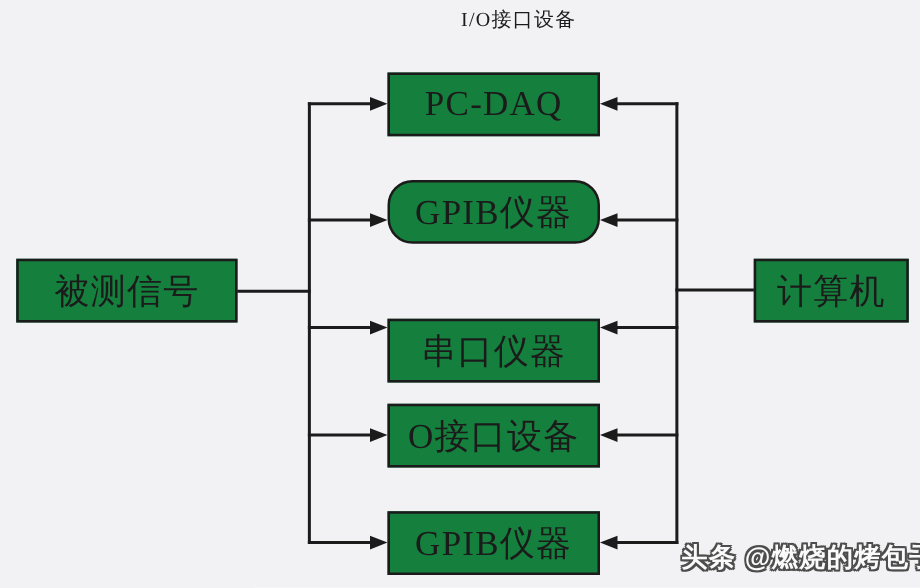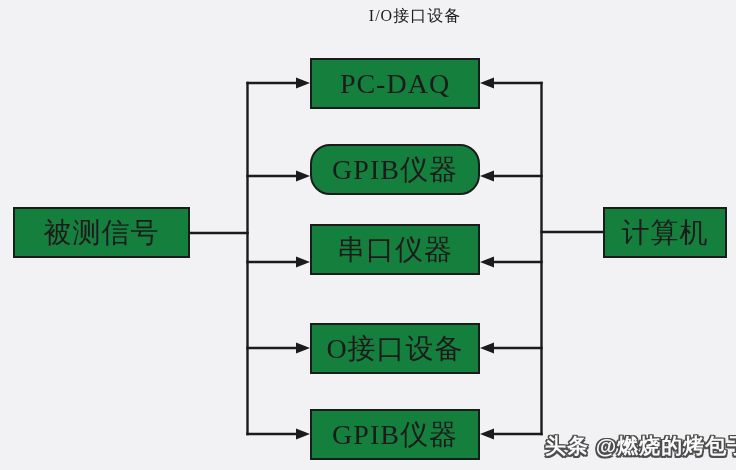--- a/index.html
+++ b/index.html
@@ -41,21 +41,21 @@
     font-size: 28px;
     color: #1b1b1b;
     letter-spacing: 1px;
     white-space: nowrap;
   }
   .box-left   { left: 13px;  top: 207px; width: 177px; height: 51px; font-family: Liberation Mono, monospace; }
   .box-right  { left: 603px; top: 207px; width: 124px; height: 51px; }
   .box-mid    { left: 310px; width: 170px; height: 51px; }
   .row-0 { top: 58px; }
   .row-1 { top: 144px; border-radius: 20px; }
-  .row-2 { top: 224px; }
+  .row-2 { top: 255px; }
   .row-3 { top: 323px; }
   .row-4 { top: 409px; }
   .watermark {
     position: absolute;
     left: 545px;
     top: 432px;
     font-family: "Liberation Sans", "DejaVu Sans", sans-serif;
     font-size: 21px;
     font-weight: bold;
     letter-spacing: 1px;

